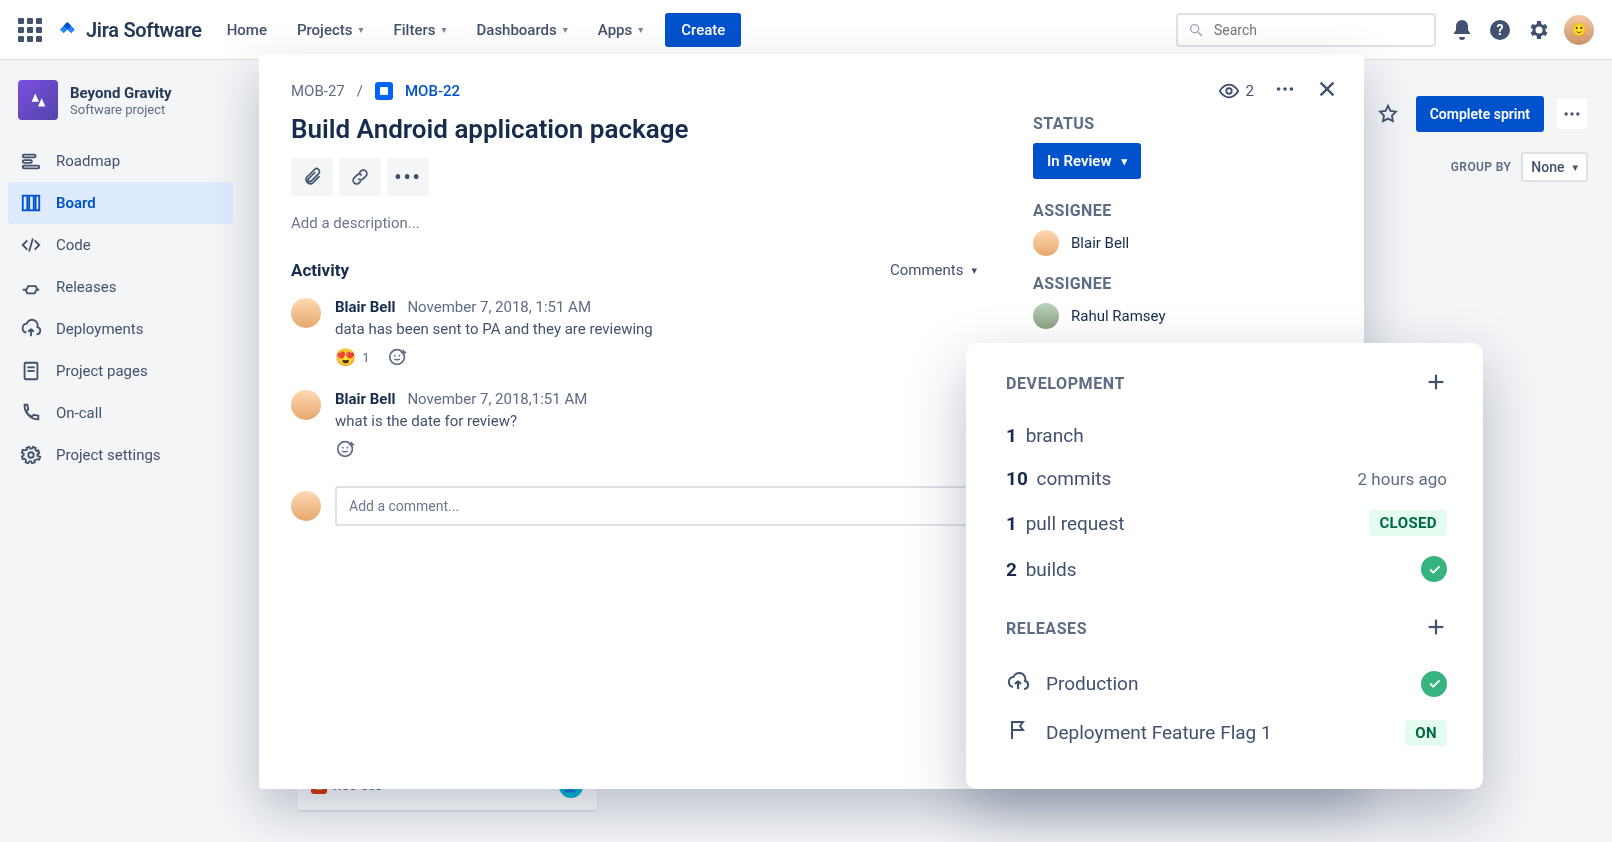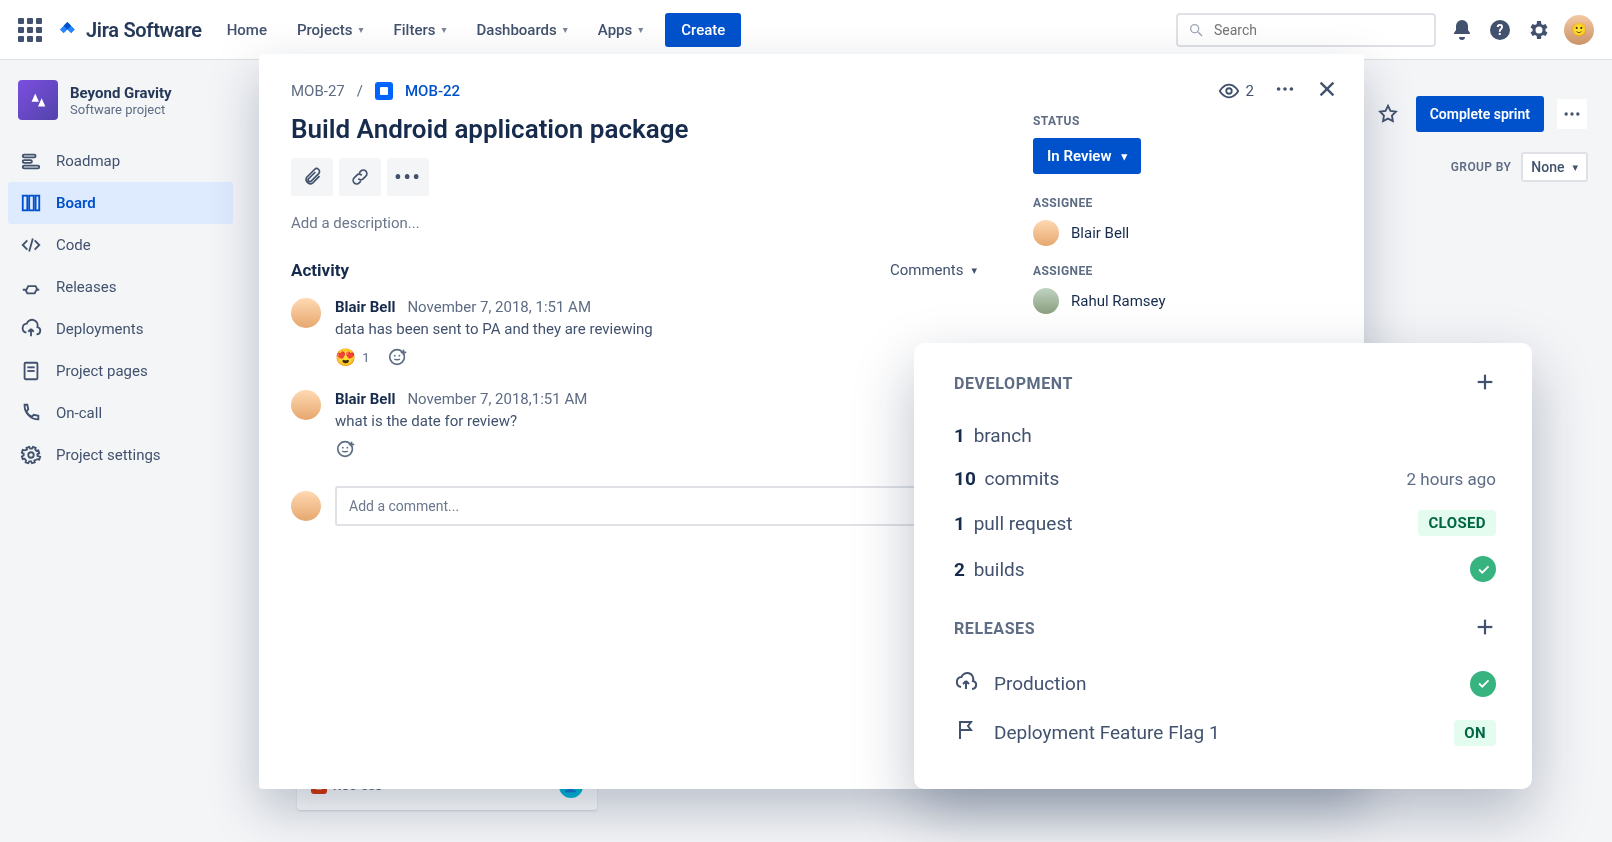--- a/index.html
+++ b/index.html
@@ -94,30 +94,30 @@
   .react-pill .e{font-size:17px;}
   .react-add{width:22px;height:22px;color:var(--muted);}
 
   .add-comment-row{display:flex;gap:14px;align-items:center;margin-top:4px;}
   .comment-input{flex:1;border:2px solid var(--border);border-radius:3px;padding:10px 12px;color:var(--muted2);font-size:14px;}
 
   .m-right{width:355px;flex:none;padding:28px 30px 24px 24px;position:relative;}
   .m-right .top-actions{position:absolute;top:24px;right:26px;display:flex;align-items:center;gap:20px;color:var(--text2);}
   .top-actions .watch{display:flex;align-items:center;gap:6px;font-size:15px;}
   .top-actions svg{width:22px;height:22px;}
-  .label{font-size:12px;font-weight:700;letter-spacing:.4px;color:var(--muted);margin:0 0 10px;}
+  .label{font-size:16px;font-weight:700;letter-spacing:.4px;color:var(--muted);margin:0 0 10px;}
   .status{margin-top:32px;}
   .status-pill{display:inline-flex;align-items:center;gap:10px;background:var(--primary);color:#fff;border:none;border-radius:3px;padding:9px 14px;font-weight:600;font-size:15px;}
   .person{display:flex;align-items:center;gap:12px;margin-bottom:18px;}
   .person .av28r{width:26px;height:26px;border-radius:50%;background:linear-gradient(#ffd9b3,#e6a76e);}
   .person .av28r.rep{background:linear-gradient(#bfd3c1,#8aa07f);}
   .person-name{font-size:15px;color:var(--text);}
 
   
-  .dev-panel{position:absolute;left:914px;top:343px;width:618px;background:#fff;border-radius:10px;box-shadow:0 24px 60px rgba(9,30,66,.28);padding:28px 36px 32px 40px;}
+  .dev-panel{position:absolute;left:966px;top:343px;width:517px;background:#fff;border-radius:10px;box-shadow:0 24px 60px rgba(9,30,66,.28);padding:28px 36px 32px 40px;}
   .dp-head{display:flex;justify-content:space-between;align-items:center;margin-bottom:18px;}
   .dp-head h4{margin:0;font-size:16px;font-weight:700;letter-spacing:.6px;color:var(--muted);}
   .plus{color:var(--text2);}
   .plus svg{width:22px;height:22px;}
   .dp-row{display:flex;justify-content:space-between;align-items:center;padding:10px 0;font-size:19px;color:var(--text2);}
   .dp-row .n{font-weight:700;color:var(--text);margin-right:4px;}
   .dp-row .right{font-size:17px;color:var(--muted);}
   .badge-closed{background:var(--green-bg);color:var(--green);font-weight:700;font-size:15px;padding:4px 10px;border-radius:4px;letter-spacing:.4px;}
   .check{width:26px;height:26px;border-radius:50%;background:var(--check);display:flex;align-items:center;justify-content:center;color:#fff;}
   .check svg{width:15px;height:15px;}

